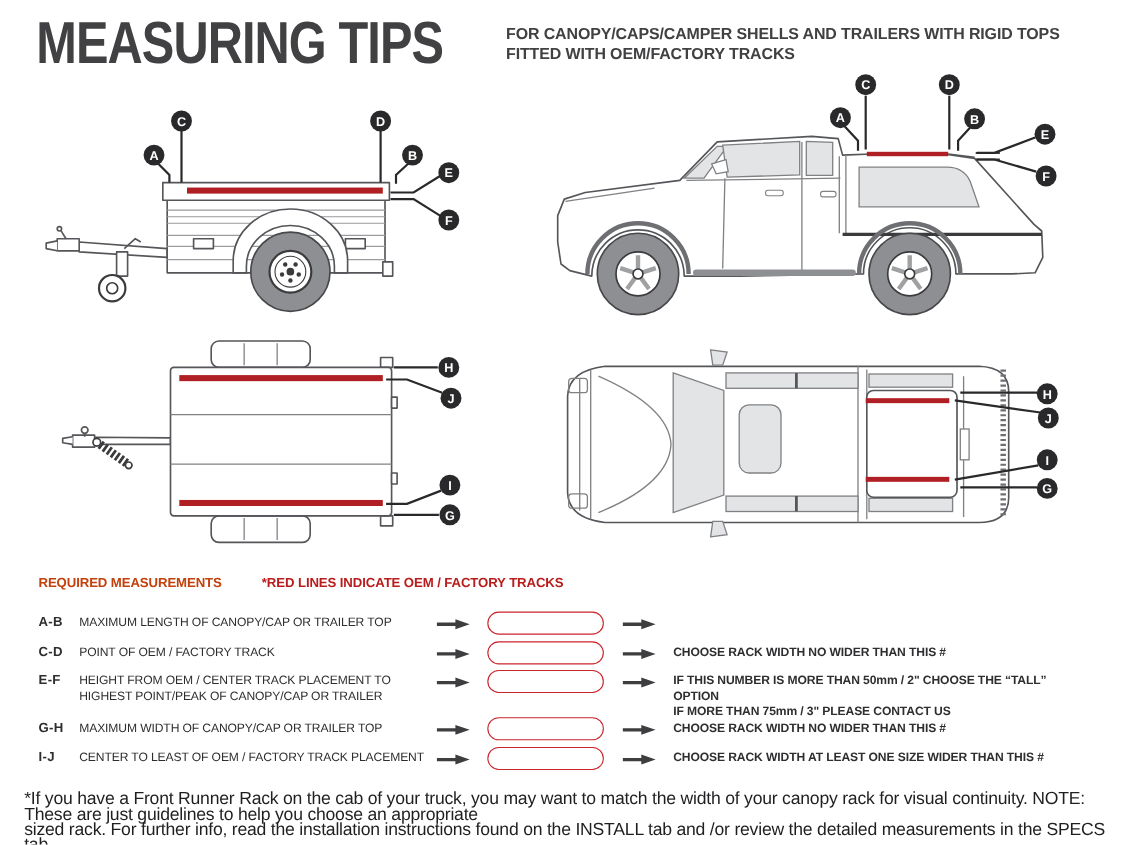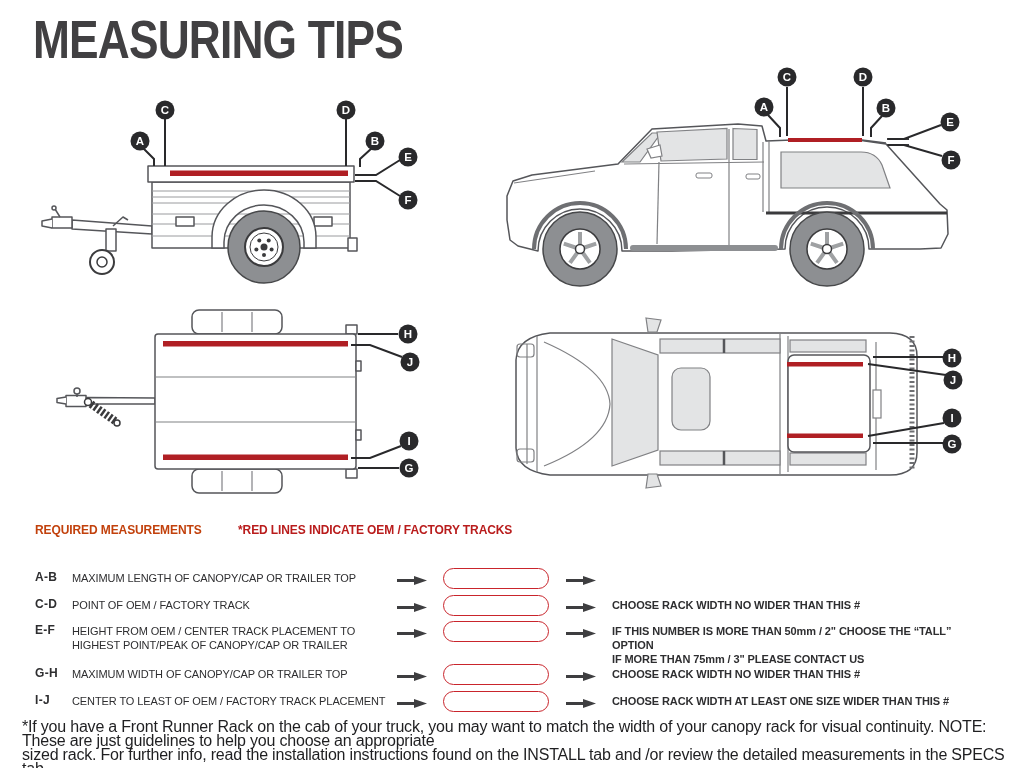--- a/index.html
+++ b/index.html
@@ -14,21 +14,21 @@
   }
   .subtitle {
     position:absolute; left:460px; top:22px; font-size:14.5px; font-weight:700;
     line-height:19px; color:#414042; white-space:pre-line; letter-spacing:-0.1px;
   }
   .diagram { position:absolute; }
   .diagram svg { display:block; }
   .legend { position:absolute; top:523px; left:0; width:1024px; font-size:12px; font-weight:700; }
   .legend .req { position:absolute; left:35px; color:#c2410c; letter-spacing:-0.1px; }
   .legend .note { position:absolute; left:190px; color:#b91c1c; letter-spacing:-0.1px;padding-left:48px; }
-  .mrow { position:absolute; left:0; width:992px; height:24px;margin-top:12px; }
+  .mrow { position:absolute; left:0; width:992px; height:24px; }
   .mcode { position:absolute; left:35px; top:2px; font-size:12px; font-weight:700; letter-spacing:0.3px; color:#2e2e30; }
   .mdesc { position:absolute; left:72px; top:3px; font-size:11px; font-weight:400; line-height:14px;
            color:#2e2e30; white-space:pre-line; letter-spacing:-0.1px; }
   .minstr { position:absolute; left:612px; top:3px; font-size:11px; font-weight:700; line-height:14px;
             color:#2e2e30; white-space:pre-line; letter-spacing:-0.1px; }
   .marr { position:absolute; top:4px; }
   .a1 { left:397px; } .a2 { left:566px; }
   .pill {
     position:absolute; left:443px; top:0; width:104px; height:19px;
     border:1.5px solid #c9252c; border-radius:11px; background:#fff;
@@ -42,20 +42,22 @@
   .co-text { fill:#ffffff; font-family:"Liberation Sans","DejaVu Sans",sans-serif;
              font-size:11.5px; font-weight:700; text-anchor:middle; }
   .leader { stroke:#29292b; stroke-width:2; fill:none; }
 </style>
 </head>
 <body>
 
 <div class="page">
 
   <div class="title">MEASURING TIPS</div>
+  <div class="subtitle">FOR CANOPY/CAPS/CAMPER SHELLS AND TRAILERS WITH RIGID TOPS
+FITTED WITH OEM/FACTORY TRACKS</div>
 
   <div class="diagram" style="left:30px; top:90px;">
     <svg width="415" height="215" viewBox="0 0 415 215">
       <g stroke="#55565a" stroke-width="1.5" fill="none" stroke-linejoin="round">
         <path d="M122,136 L42,130 L42,139 L122,144 Z" fill="#fff"></path>
         <path d="M22,127 h20 v11 h-20 Z" fill="#fff"></path>
         <path d="M22,129 L12,131 L12,136 L22,138" fill="#fff"></path>
         <path d="M30,127 L25,119"></path>
         <circle cx="24" cy="118" r="2" fill="#fff"></circle>
         <path d="M76,139 h10 v22 h-10 Z" fill="#fff"></path>

